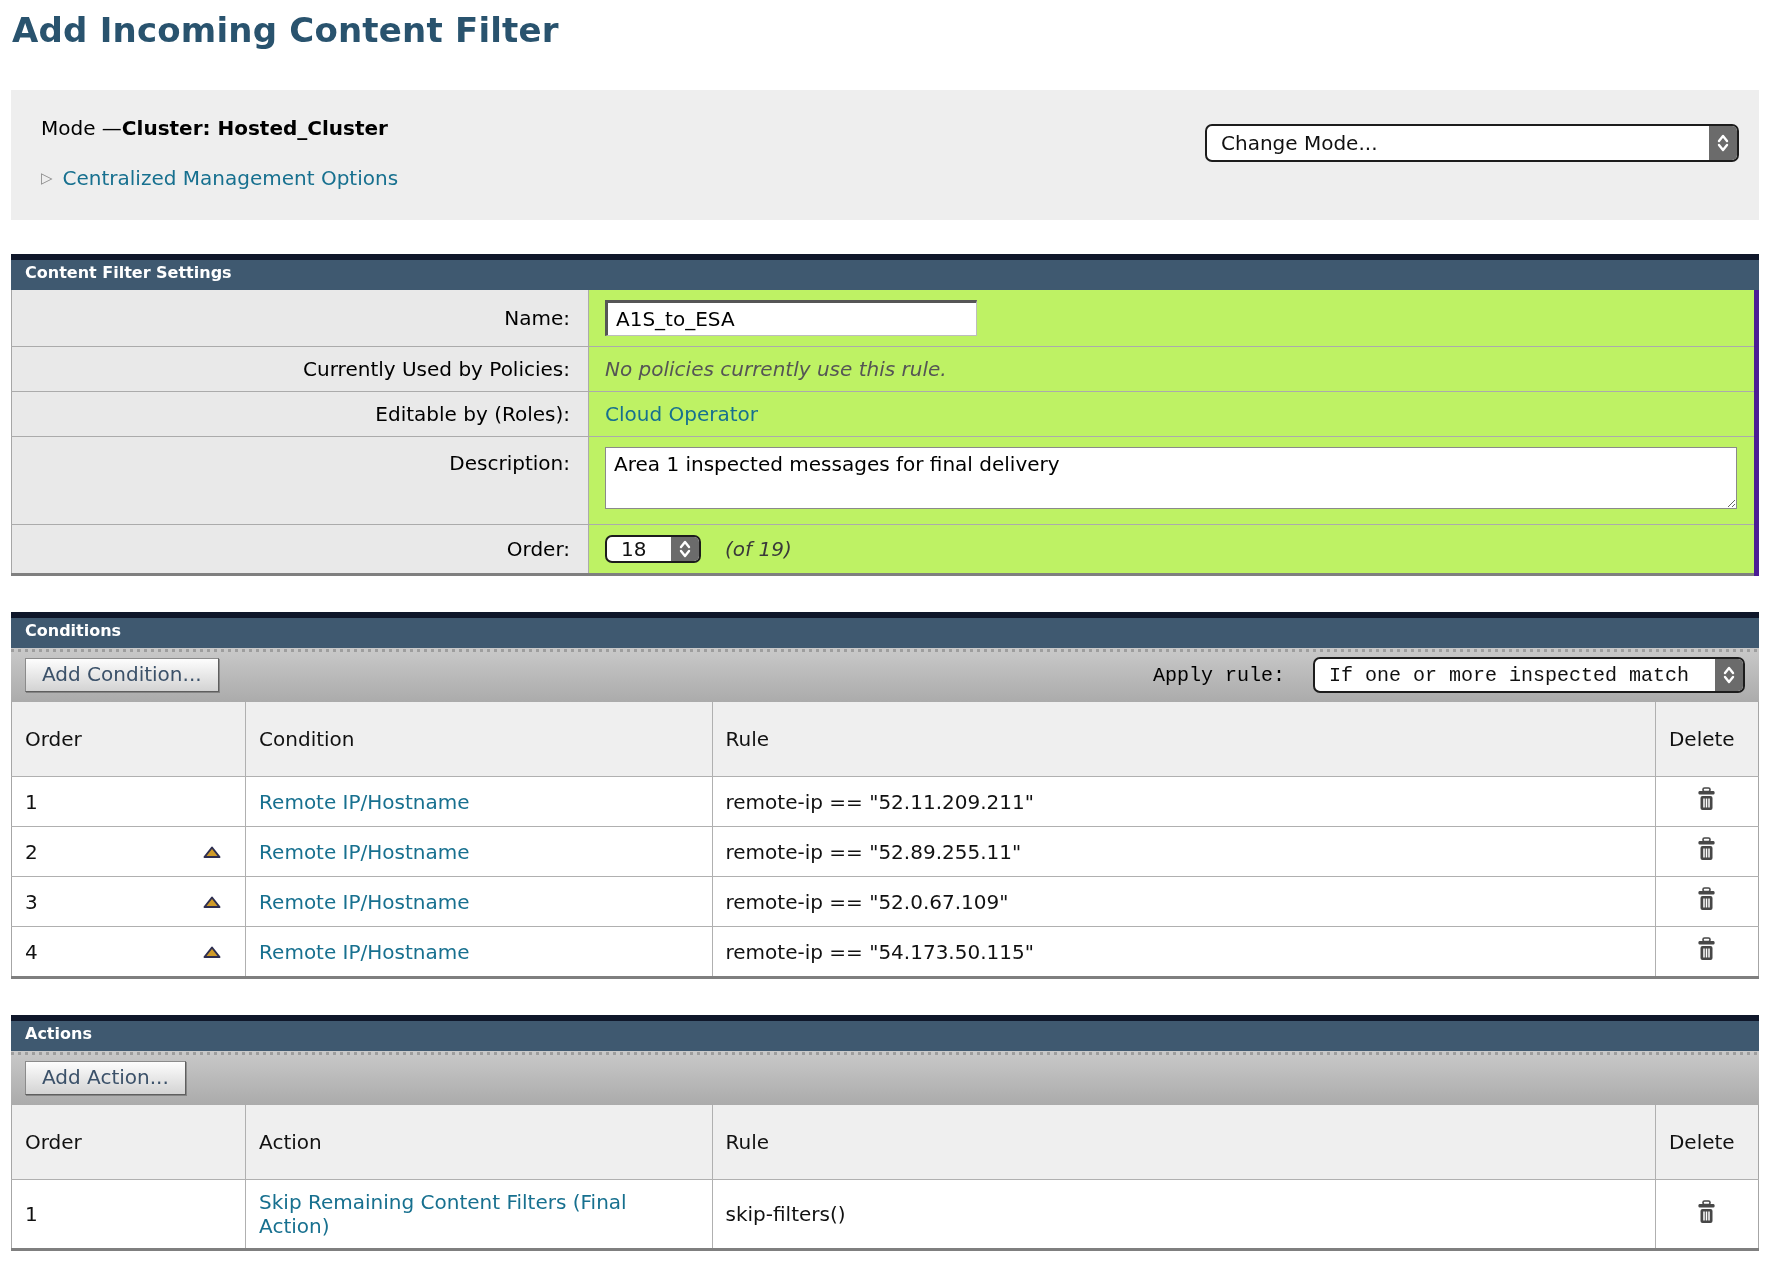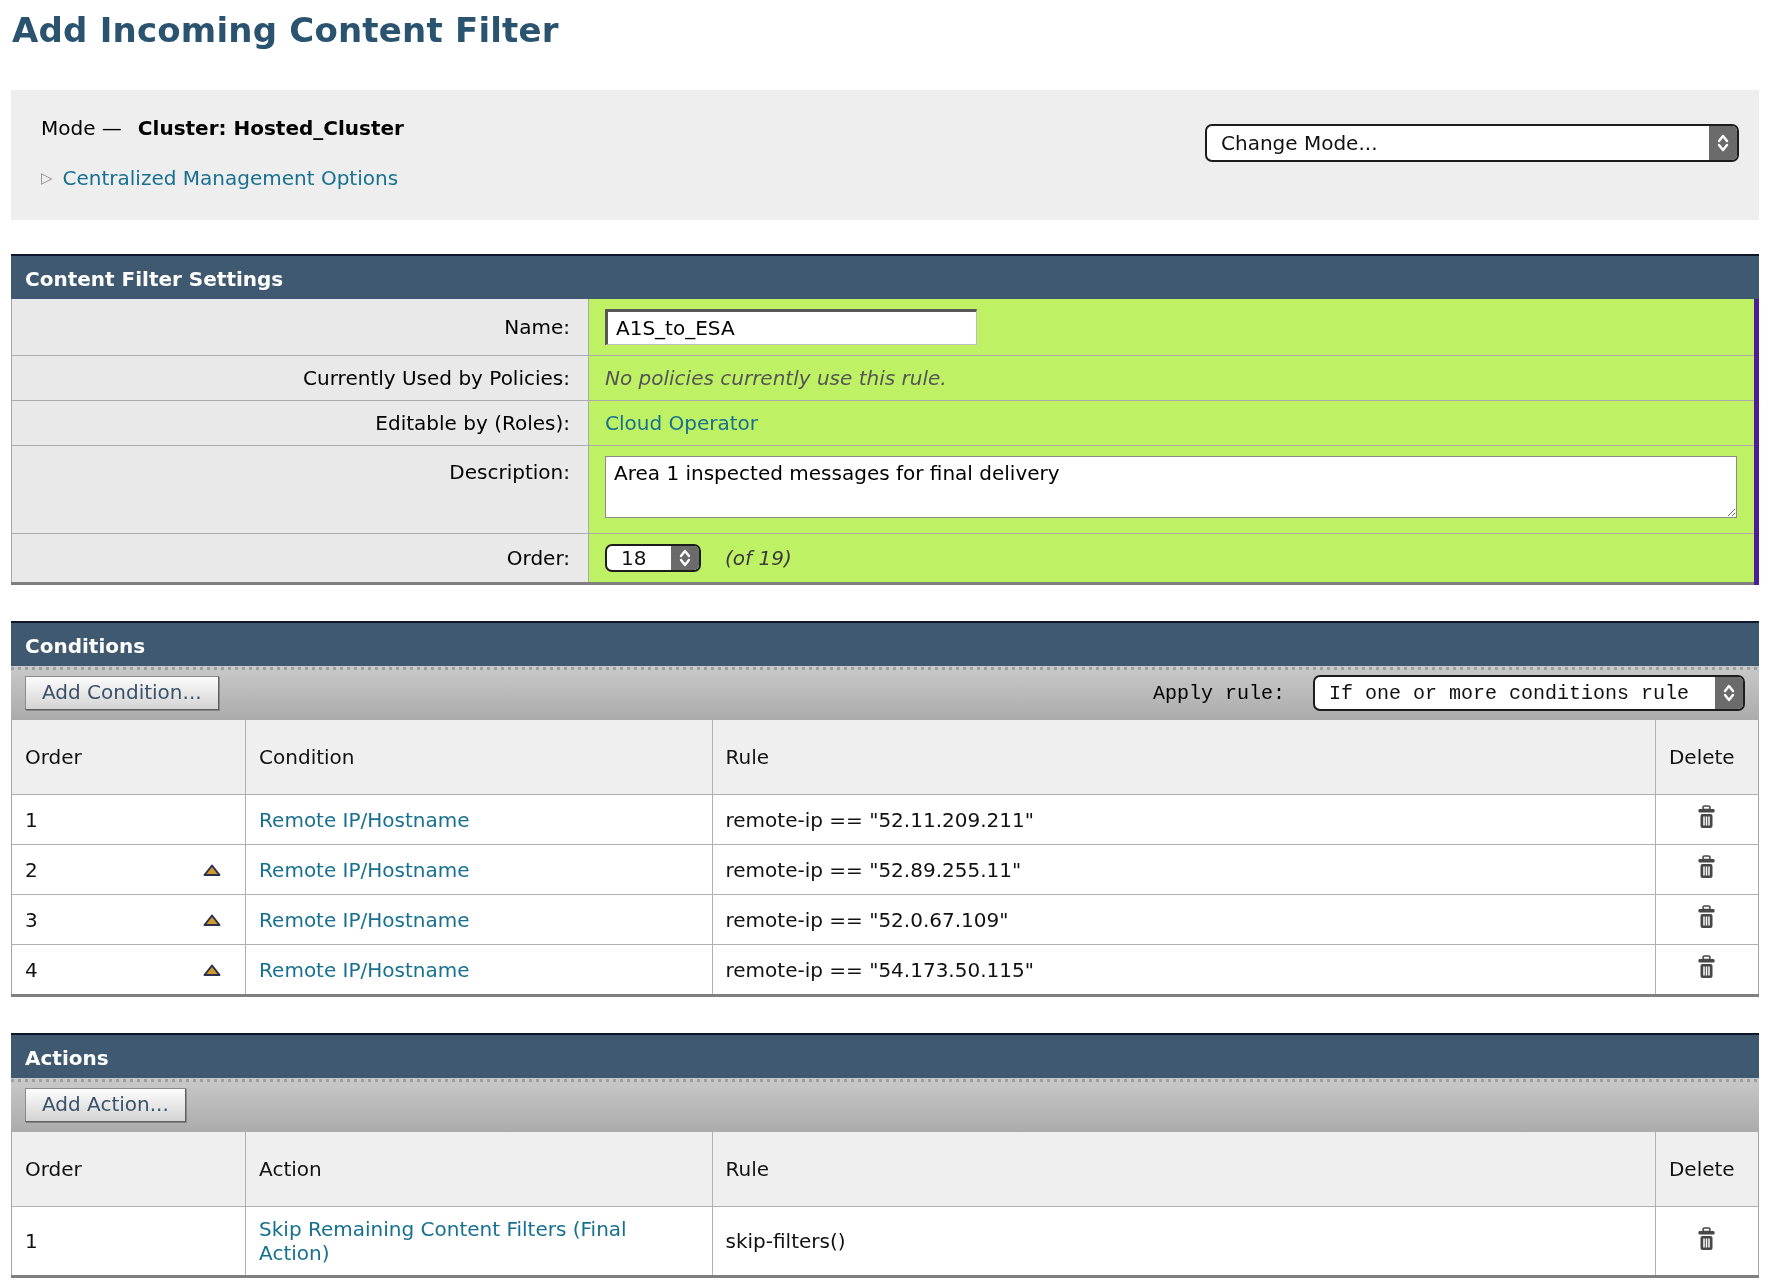--- a/index.html
+++ b/index.html
@@ -22,21 +22,21 @@
 
   
   .mode-panel {
     background:#eeeeee;
     height:130px;
     position:relative;
     padding: 26px 16px 0 30px;
     margin-bottom: 34px;
   }
   .mode-line { font-size:20px; color:#000; }
-  .mode-line b { font-weight:bold;margin-left:16px; }
+  .mode-line b { font-weight:bold; }
   .cmo-row { margin-top:26px; font-size:20px; display:flex; align-items:center; gap:10px;}
   .disclosure { color:#8a8a8a; font-size:15px; line-height:1; }
   a.tlink, .tlink { color:#17708f; text-decoration:none; cursor:pointer; }
 
   
   .fakeselect {
     display:inline-flex; align-items:center;
     background:#fff;
     border:2px solid #1c1c1c;
     border-radius:7px;
@@ -52,23 +52,23 @@
     display:flex; align-items:center; justify-content:center;
   }
   .sel-changemode { position:absolute; right:20px; top:34px; width:534px; }
   .sel-applyrule  { width:432px; height:36px; }
   .sel-order      { width:96px;  height:28px; border-radius:7px; }
 
   
   .panel { margin-bottom:36px; }
   .panel-header {
     background:#3f5970;
-    border-top:2px solid #0f172a;
-    color:#fff; font-weight:bold; font-size:20px;
-    padding:11px 14px 8px 14px;
+    border-top:6px solid #0f172a;
+    color:#fff; font-weight:bold; font-size:16px;
+    padding:3px 14px 8px 14px;
   }
 
   
   table.kv {
     width:100%; border-collapse:collapse; background:#bef264;
     border-left:1px solid #a6a6a6; border-right:5px solid #4c1d95;
     border-bottom:3px solid #7f7f7f;
   }
   table.kv td { border-top:1px solid #ababab; font-size:20px; padding:10px 16px; vertical-align:middle; }
   table.kv tr:first-child td { border-top:none; }
@@ -245,21 +245,21 @@
       </table>
   </div>
 
   <div class="panel">
     <div class="panel-header">Conditions</div>
     <div class="toolbar">
       <button class="gray-btn">Add Condition...</button>
       <div class="applyrule">
         <span class="lbl">Apply rule:</span>
         <div class="fakeselect sel-applyrule">
-          <span>If one or more conditions rule</span>
+          <span>If one or more inspected match</span>
           <span class="stepper">
             <svg width="18" height="18" viewBox="0 0 18 18">
                 <use href="#chevrons"></use>
               </svg>
           </span>
         </div>
       </div>
     </div>
     <table class="data">
       <colgroup>

